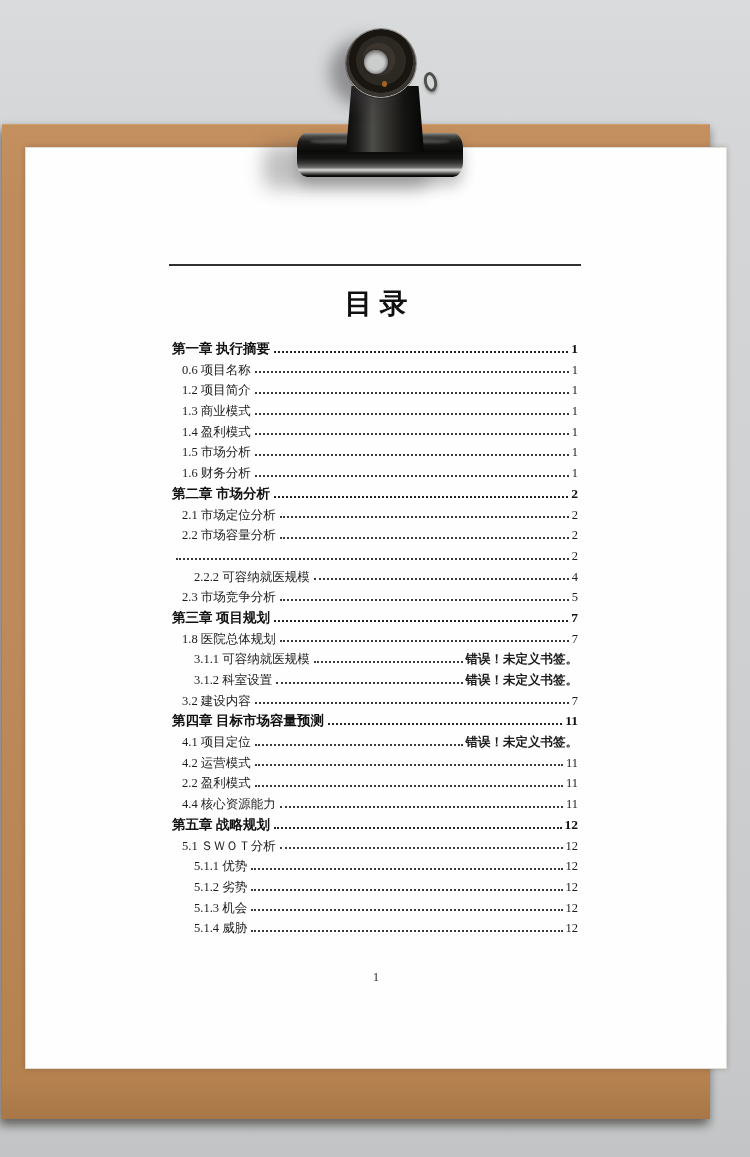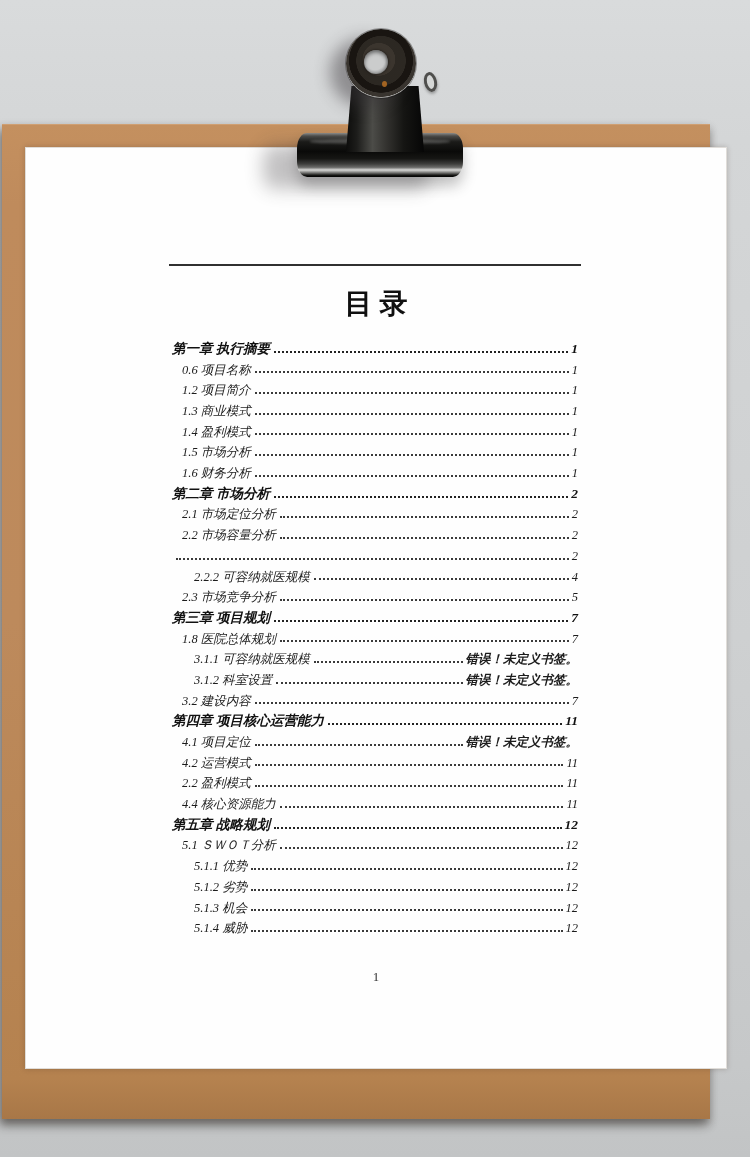--- a/index.html
+++ b/index.html
@@ -36,23 +36,23 @@
   .doc-title {
     position:absolute; left:0; top:138px; width:100%;
     text-align:center; font-size:28px; font-weight:bold;
     letter-spacing:7px; text-indent:7px; color:#101010;
   }
   
   .toc {
     position:absolute; left:147px; top:192px; width:406px;
   }
   .toc-row {
-    display:flex; align-items:flex-end;
+    display:flex; align-items:flex-start;
     height:20.7px; font-size:12.5px; color:#1c1c1c;
-    line-height:20.7px; white-space:nowrap;font-style:italic;
+    line-height:20.7px; white-space:nowrap;
   }
   .toc-row.lvl1 { font-weight:bold; font-size:13.5px; color:#111; }
   .toc-row.lvl2 .toc-label { padding-left:10px; }
   .toc-row.lvl3 .toc-label { padding-left:22px; }
   .toc-dots {
     flex:1; height:0; align-self:flex-end;
     border-bottom:2px dotted #3a3a3a;
     margin:0 3px 7px 4px; min-width:12px;
   }
   .toc-row.lvl1 .toc-dots { border-bottom-color:#222; }
@@ -212,21 +212,21 @@
     <span class="toc-label">3.1.2 科室设置</span>
     <span class="toc-dots"></span>
     <span class="toc-page">错误！未定义书签。</span>
   </div>
           <div class="toc-row lvl2">
     <span class="toc-label">3.2 建设内容</span>
     <span class="toc-dots"></span>
     <span class="toc-page">7</span>
   </div>
           <div class="toc-row lvl1">
-    <span class="toc-label">第四章 项目核心运营能力</span>
+    <span class="toc-label">第四章 目标市场容量预测</span>
     <span class="toc-dots"></span>
     <span class="toc-page">11</span>
   </div>
           <div class="toc-row lvl2 error-page">
     <span class="toc-label">4.1 项目定位</span>
     <span class="toc-dots"></span>
     <span class="toc-page">错误！未定义书签。</span>
   </div>
           <div class="toc-row lvl2">
     <span class="toc-label">4.2 运营模式</span>

